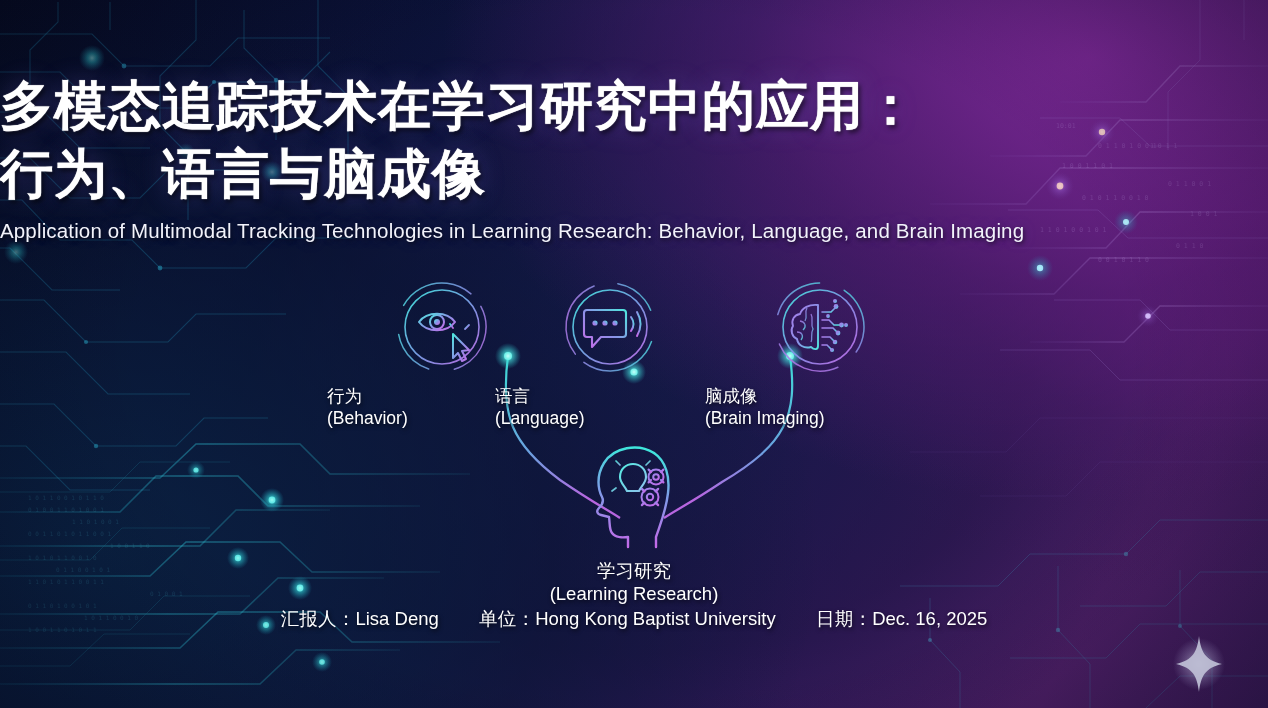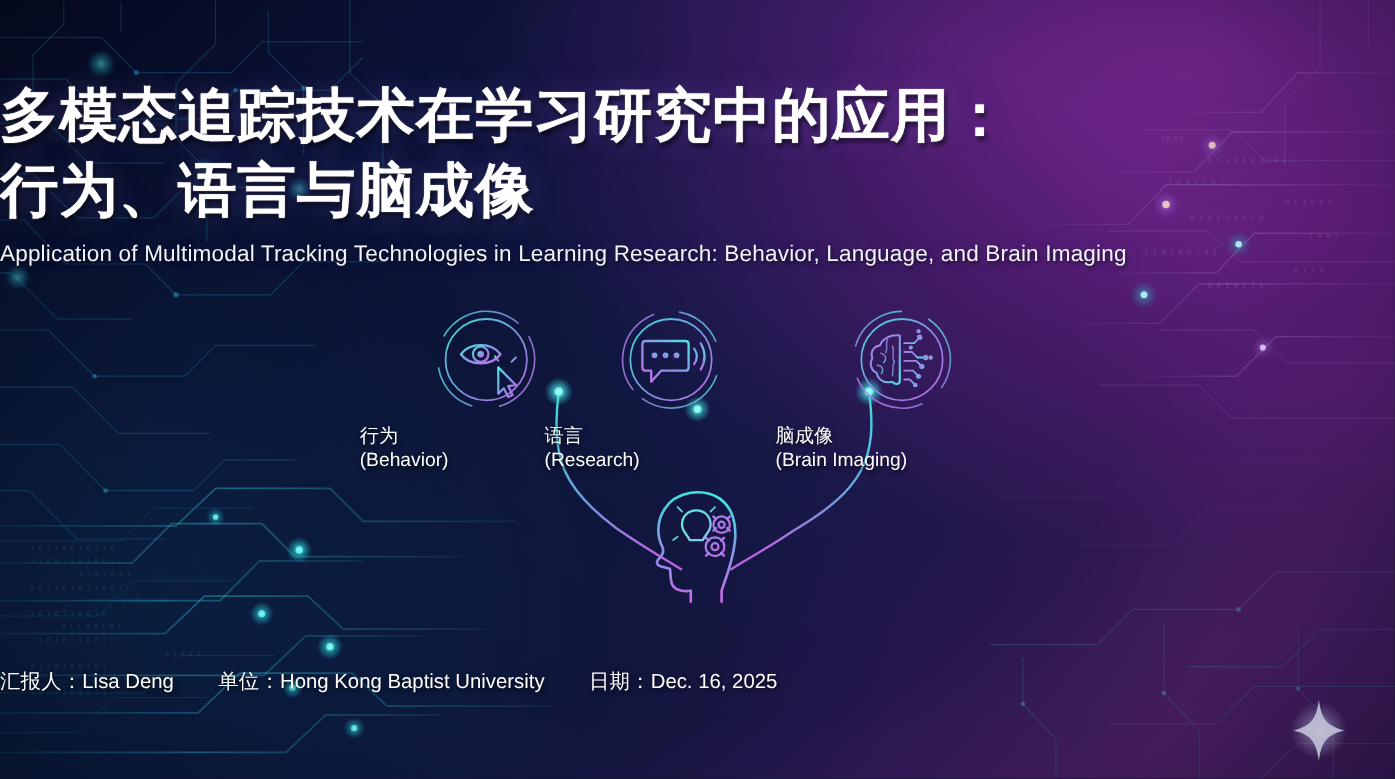--- a/index.html
+++ b/index.html
@@ -126,20 +126,21 @@
   }
   .node-center .head-wrap svg { position: absolute; inset: 0; width: 116px; height: 112px; }
   .node-center .node-label { margin-top: 8px; font-size: 18.5px; }
 
   
   .footer {
     position: absolute;
     top: 606px;
     left: 0;
     width: 100%;
+    text-align: center;
     z-index: 6;
     color: #ffffff;
     font-size: 18.5px;
     text-shadow: 1px 2px 4px rgba(0,0,0,0.72);
     white-space: nowrap;
   }
   .footer .seg { display: inline-block; }
   .footer .gap { display: inline-block; width: 30px; }
   .footer .lab { letter-spacing: 0.2px; }
 
@@ -441,21 +442,21 @@
           </g>
 
           <g fill="none" stroke="url(#icoGB)" stroke-width="2" stroke-linecap="round">
             <path d="M68 37 Q73 44 68 51"></path>
             <path d="M74 32 Q81 44 74 56"></path>
           </g>
         </svg>
       </div>
       <div class="node-label">
         <span>语言</span>
-        <span class="en">(Research)</span>
+        <span class="en">(Language)</span>
       </div>
     </div>
 
     <div class="node node-brain">
       <div class="ring-wrap">
         <svg viewBox="0 0 94 94">
           <defs>
             <linearGradient id="ringGC" x1="0" y1="0" x2="1" y2="1">
               <stop offset="0%" stop-color="#3fe6dc"></stop>
               <stop offset="55%" stop-color="#8b8ce8"></stop>
@@ -567,20 +568,24 @@
             <path d="M74 46.5 V50"></path>
               <path d="M74 66 V69.5"></path>
             <path d="M62.5 58 H66"></path>
               <path d="M82 58 H85.5"></path>
             <path d="M65.9 49.9 L68.4 52.4"></path>
               <path d="M79.6 63.6 L82.1 66.1"></path>
             <path d="M82.1 49.9 L79.6 52.4"></path>
               <path d="M68.4 63.6 L65.9 66.1"></path>
           </g>
         </svg>
+      </div>
+      <div class="node-label">
+        <span>学习研究</span>
+        <span class="en">(Learning Research)</span>
       </div>
     </div>
   </div>
 
   <div class="footer">
     <span class="seg"><span class="lab">汇报人：</span><span>Lisa Deng</span></span>
     <span class="gap"></span>
     <span class="seg"><span class="lab">单位：</span><span>Hong Kong Baptist University</span></span>
     <span class="gap"></span>
     <span class="seg"><span class="lab">日期：</span><span>Dec. 16, 2025</span></span>

